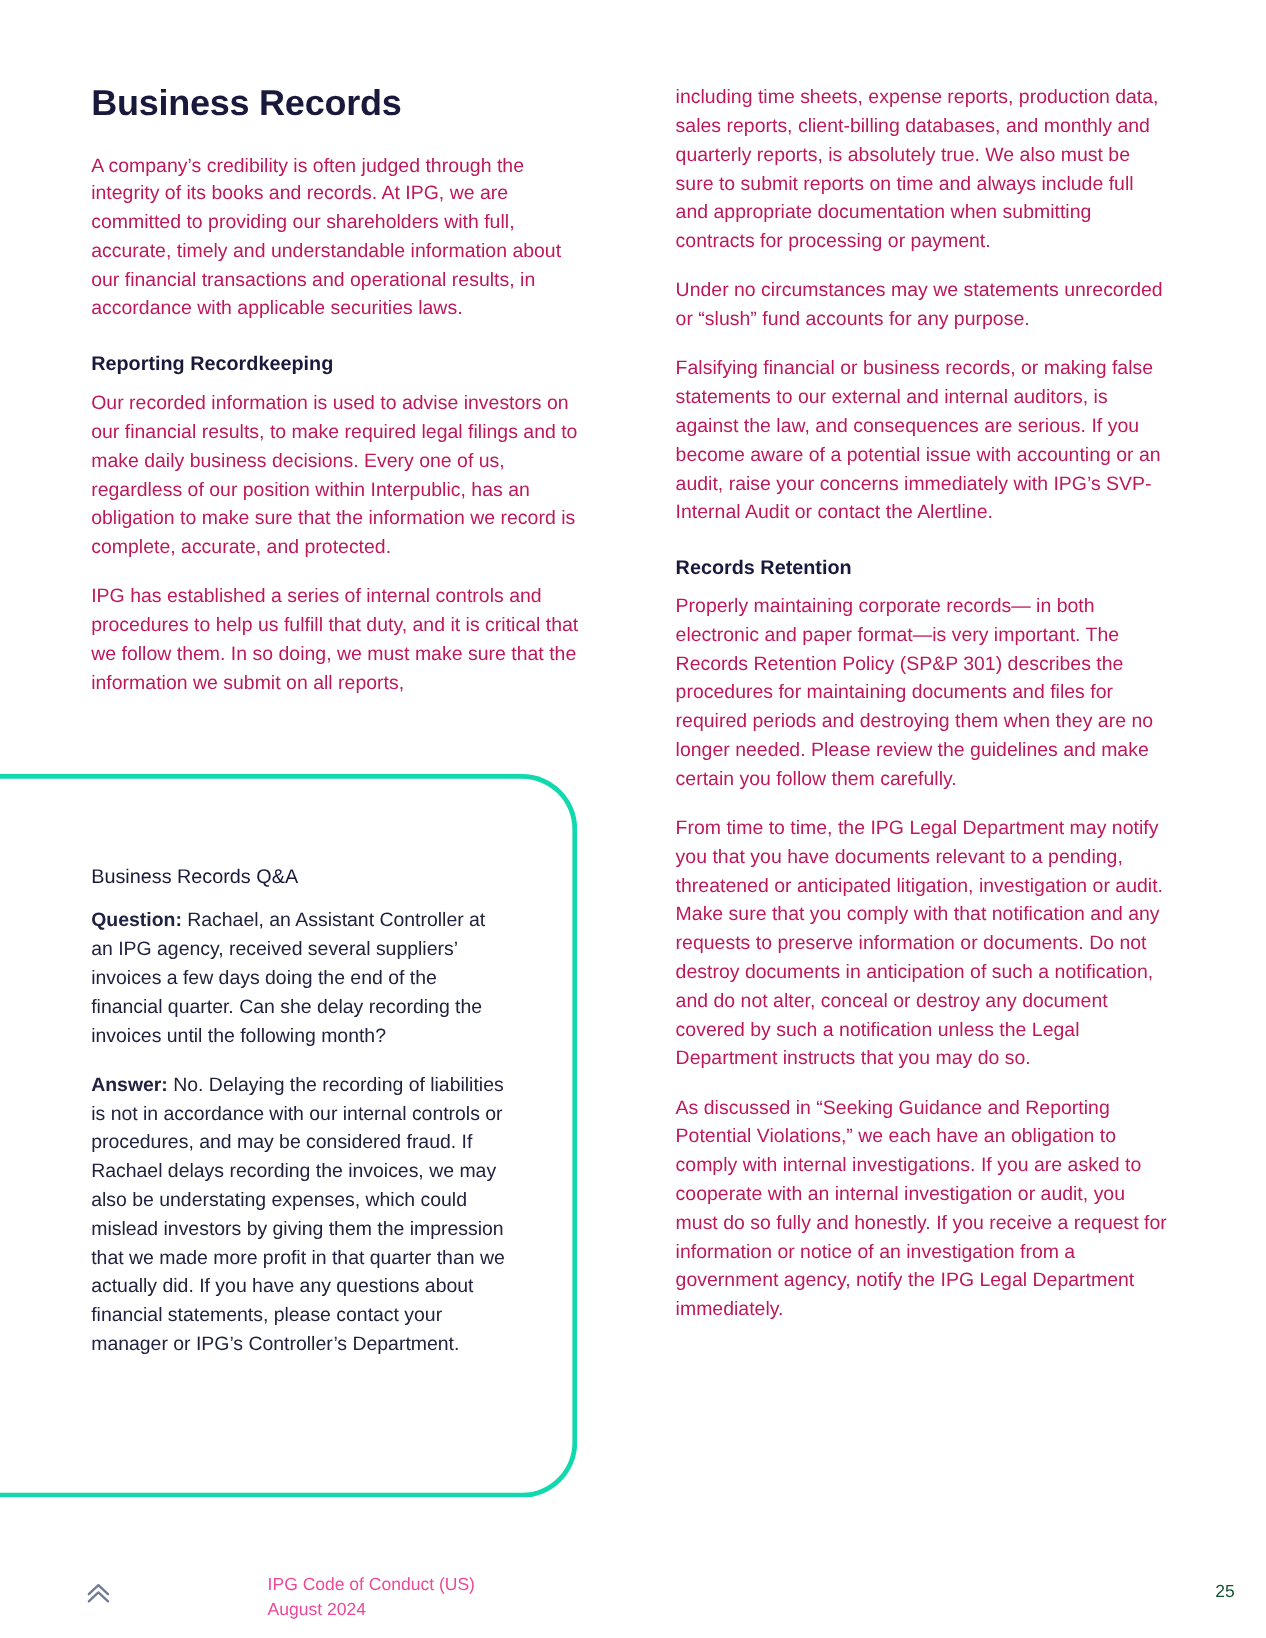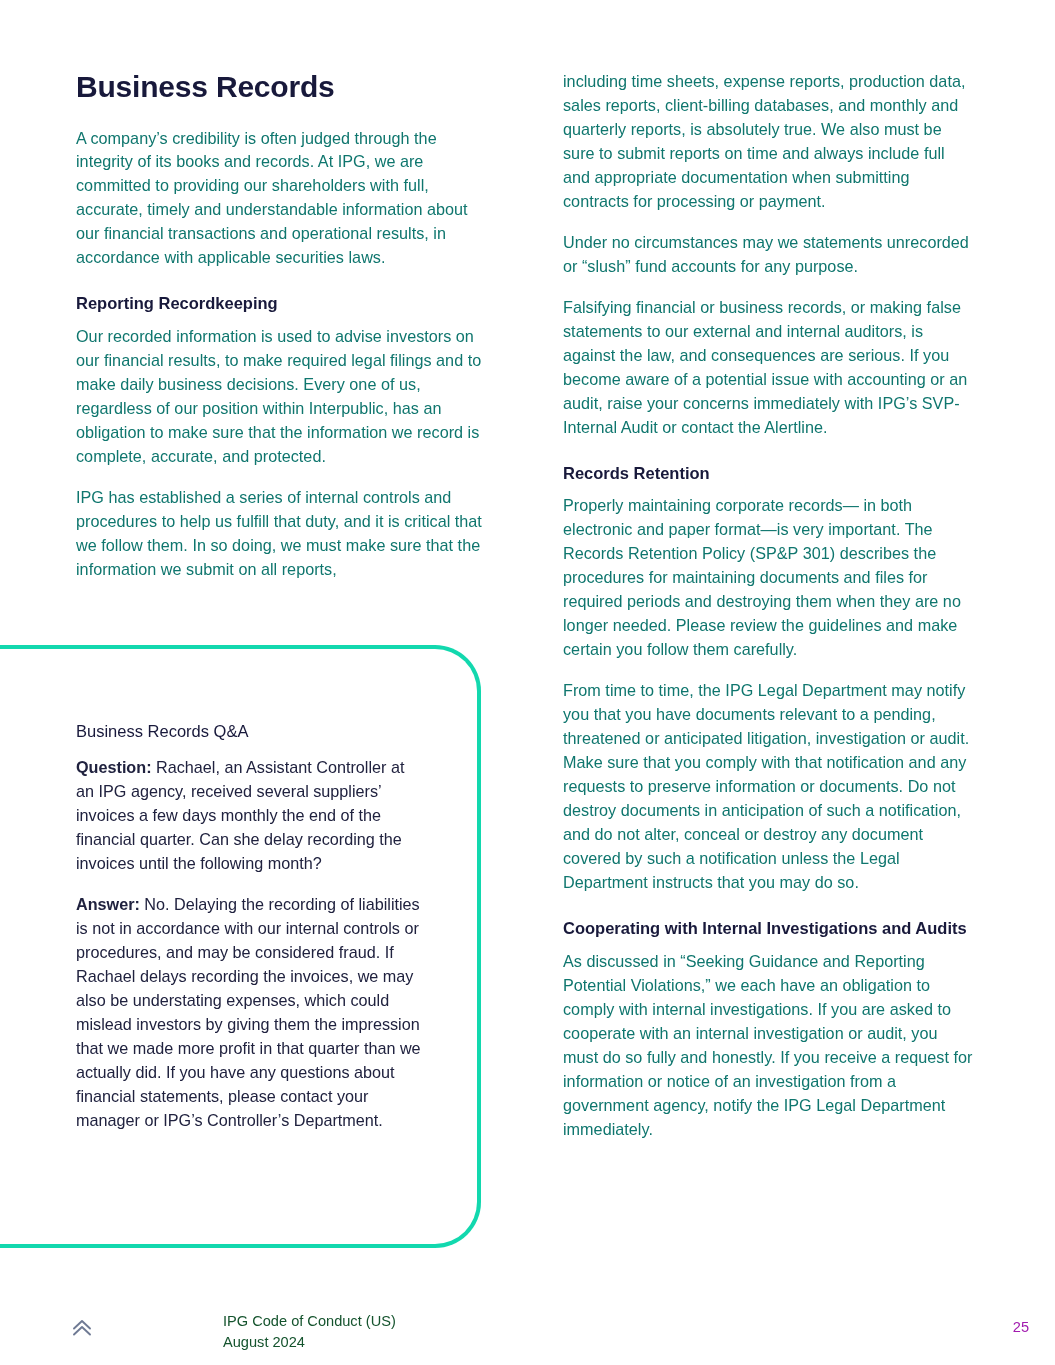--- a/index.html
+++ b/index.html
@@ -71,21 +71,21 @@
     font-weight: 700;
     line-height: 1.45;
     color: #18193b;
     margin-top: 22px;
     margin-bottom: 9px;
   }
 
   p.body-text {
     font-size: 16.2px;
     line-height: 1.48;
-    color: #0f766e;
+    color: #be185d;
     margin-bottom: 17px;
     letter-spacing: 0.02px;
   }
 
   p.body-text:last-child { margin-bottom: 0; }
 
   .lead-in { font-weight: 700; }
 
   
   .qa-content {
@@ -130,29 +130,29 @@
     justify-content: center;
     cursor: pointer;
   }
 
   .footer-meta {
     position: absolute;
     left: 223px;
     top: 11px;
     font-size: 14.6px;
     line-height: 1.42;
-    color: #14532d;
+    color: #ec4899;
   }
 
   .footer-pagenum {
     position: absolute;
     right: 26px;
     top: 19px;
     font-size: 14.6px;
-    color: #a21caf;
+    color: #14532d;
     text-align: right;
   }
 </style>
 </head>
 <body>
 
 <div class="page">
 
   <div class="qa-box-frame"></div>
 
@@ -178,30 +178,29 @@
       <p class="body-text">Under no circumstances may we statements unrecorded or “slush” fund accounts for any purpose.</p>
 
       <p class="body-text">Falsifying financial or business records, or making false statements to our external and internal auditors, is against the law, and consequences are serious. If you become aware of a potential issue with accounting or an audit, raise your concerns immediately with IPG’s SVP-Internal Audit or contact the Alertline.</p>
 
       <h2 class="section-heading">Records Retention</h2>
 
       <p class="body-text">Properly maintaining corporate records— in both electronic and paper format—is very important. The Records Retention Policy (SP&amp;P 301) describes the procedures for maintaining documents and files for required periods and destroying them when they are no longer needed. Please review the guidelines and make certain you follow them carefully.</p>
 
       <p class="body-text">From time to time, the IPG Legal Department may notify you that you have documents relevant to a pending, threatened or anticipated litigation, investigation or audit. Make sure that you comply with that notification and any requests to preserve information or documents. Do not destroy documents in anticipation of such a notification, and do not alter, conceal or destroy any document covered by such a notification unless the Legal Department instructs that you may do so.</p>
 
-      <h2 class="section-heading">Cooperating with Internal Investigations and Audits</h2>
 
       <p class="body-text">As discussed in “Seeking Guidance and Reporting Potential Violations,” we each have an obligation to comply with internal investigations. If you are asked to cooperate with an internal investigation or audit, you must do so fully and honestly. If you receive a request for information or notice of an investigation from a government agency, notify the IPG Legal Department immediately.</p>
     </div>
   </div>
 
   <div class="qa-content">
     <h3>Business Records Q&amp;A</h3>
 
-    <p><span class="lead-in">Question:</span><span> Rachael, an Assistant Controller at an IPG agency, received several suppliers’ invoices a few days monthly the end of the financial quarter. Can she delay recording the invoices until the following month?</span></p>
+    <p><span class="lead-in">Question:</span><span> Rachael, an Assistant Controller at an IPG agency, received several suppliers’ invoices a few days doing the end of the financial quarter. Can she delay recording the invoices until the following month?</span></p>
 
     <p><span class="lead-in">Answer:</span><span> No. Delaying the recording of liabilities is not in accordance with our internal controls or procedures, and may be considered fraud. If Rachael delays recording the invoices, we may also be understating expenses, which could mislead investors by giving them the impression that we made more profit in that quarter than we actually did. If you have any questions about financial statements, please contact your manager or IPG’s Controller’s Department.</span></p>
   </div>
 
   <div class="footer">
 
     <div class="footer-scrolltop">
       <svg width="26" height="26" viewBox="0 0 26 26">
         <path d="M5 13.5 L13 6 L21 13.5" fill="none" stroke="#6f7a94" stroke-width="1.9" stroke-linecap="round" stroke-linejoin="round"></path>
         <path d="M5 19.5 L13 12 L21 19.5" fill="none" stroke="#6f7a94" stroke-width="1.9" stroke-linecap="round" stroke-linejoin="round"></path>

